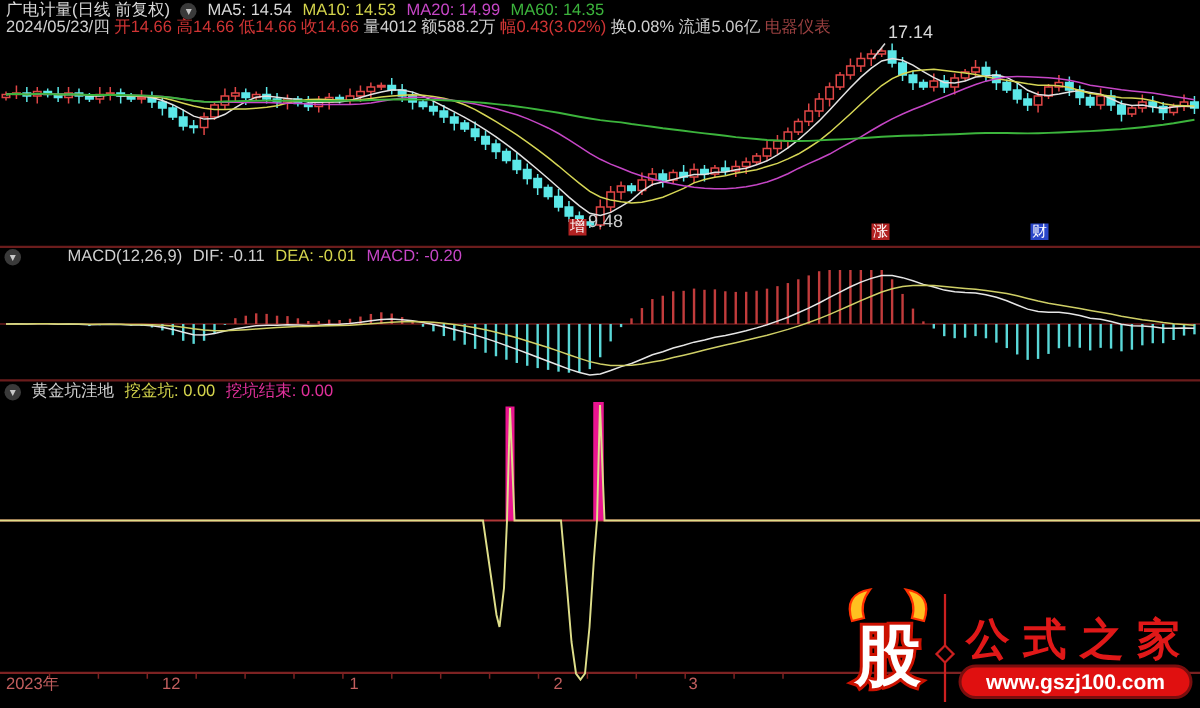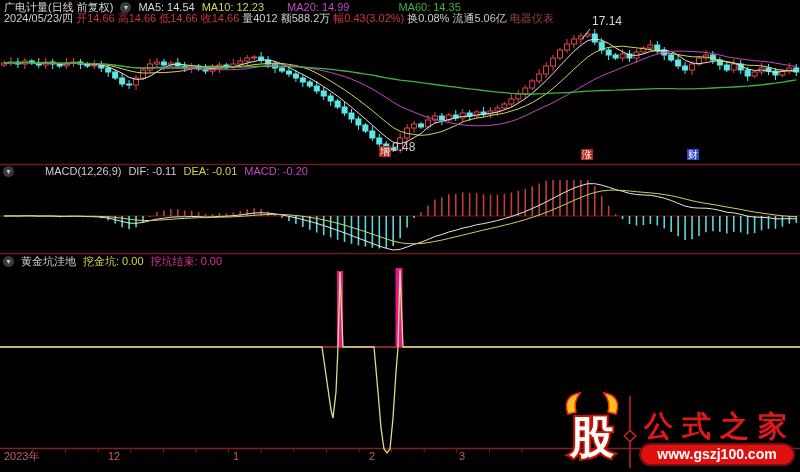--- a/index.html
+++ b/index.html
@@ -18,23 +18,23 @@
 </head>
 <body>
 
 <div id="screen">
 
   <div class="seg-row" style="left:4px;top:2px;">
     <span style="color:#d8d8d8">广电计量(日线 前复权)</span>
     <span class="collapse-btn">▾</span>
     <span style="display: inline-flex; gap: 7px;">
         <span style="color: rgb(216, 216, 216);">MA5: 14.54</span>
-        <span style="color: rgb(212, 212, 76);">MA10: 12.23</span>
-        <span style="color: rgb(198, 70, 198); margin-left: 16px;">MA20: 14.99</span>
-        <span style="color: rgb(60, 180, 60); margin-left: 42px;">MA60: 14.35</span>
+        <span style="color: rgb(212, 212, 76);">MA10: 14.53</span>
+        <span style="color: rgb(198, 70, 198);">MA20: 14.99</span>
+        <span style="color: rgb(60, 180, 60);">MA60: 14.35</span>
       </span>
   </div>
   <div class="seg-row" style="left:4px;top:13px;">
     <span style="display: inline-flex; gap: 3px;">
         <span style="color: rgb(208, 208, 208);">2024/05/23/四</span>
         <span style="color: rgb(208, 52, 52);">开14.66</span>
         <span style="color: rgb(208, 52, 52);">高14.66</span>
         <span style="color: rgb(208, 52, 52);">低14.66</span>
         <span style="color: rgb(208, 52, 52);">收14.66</span>
         <span style="color: rgb(208, 208, 208);">量4012</span>

